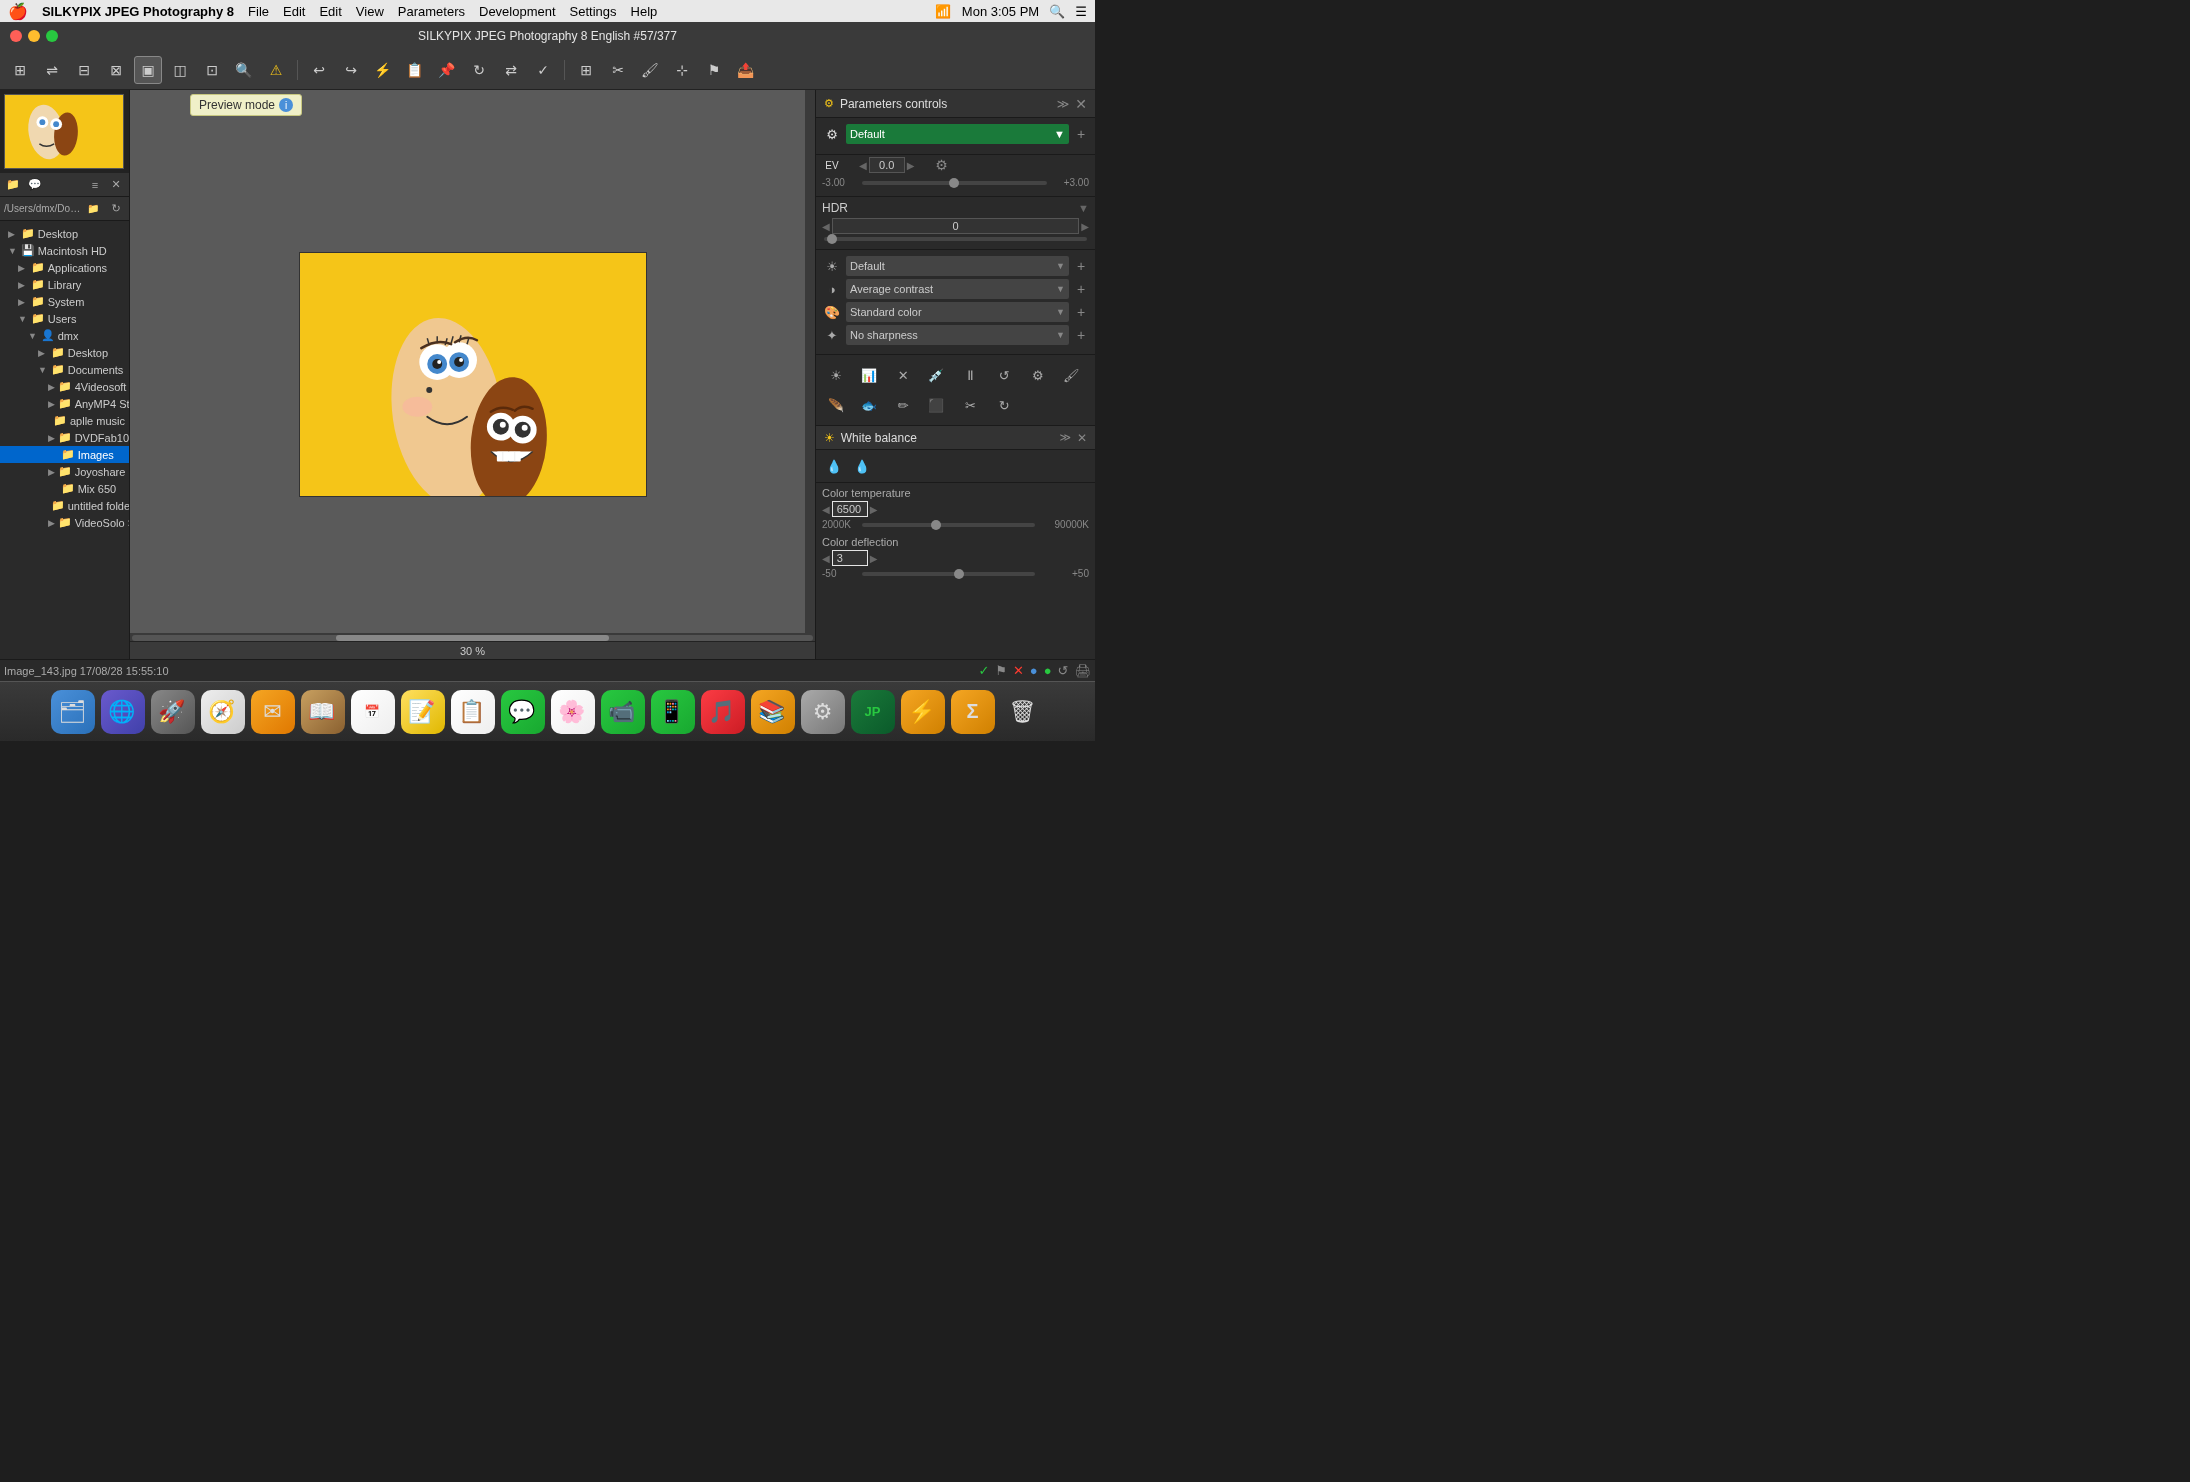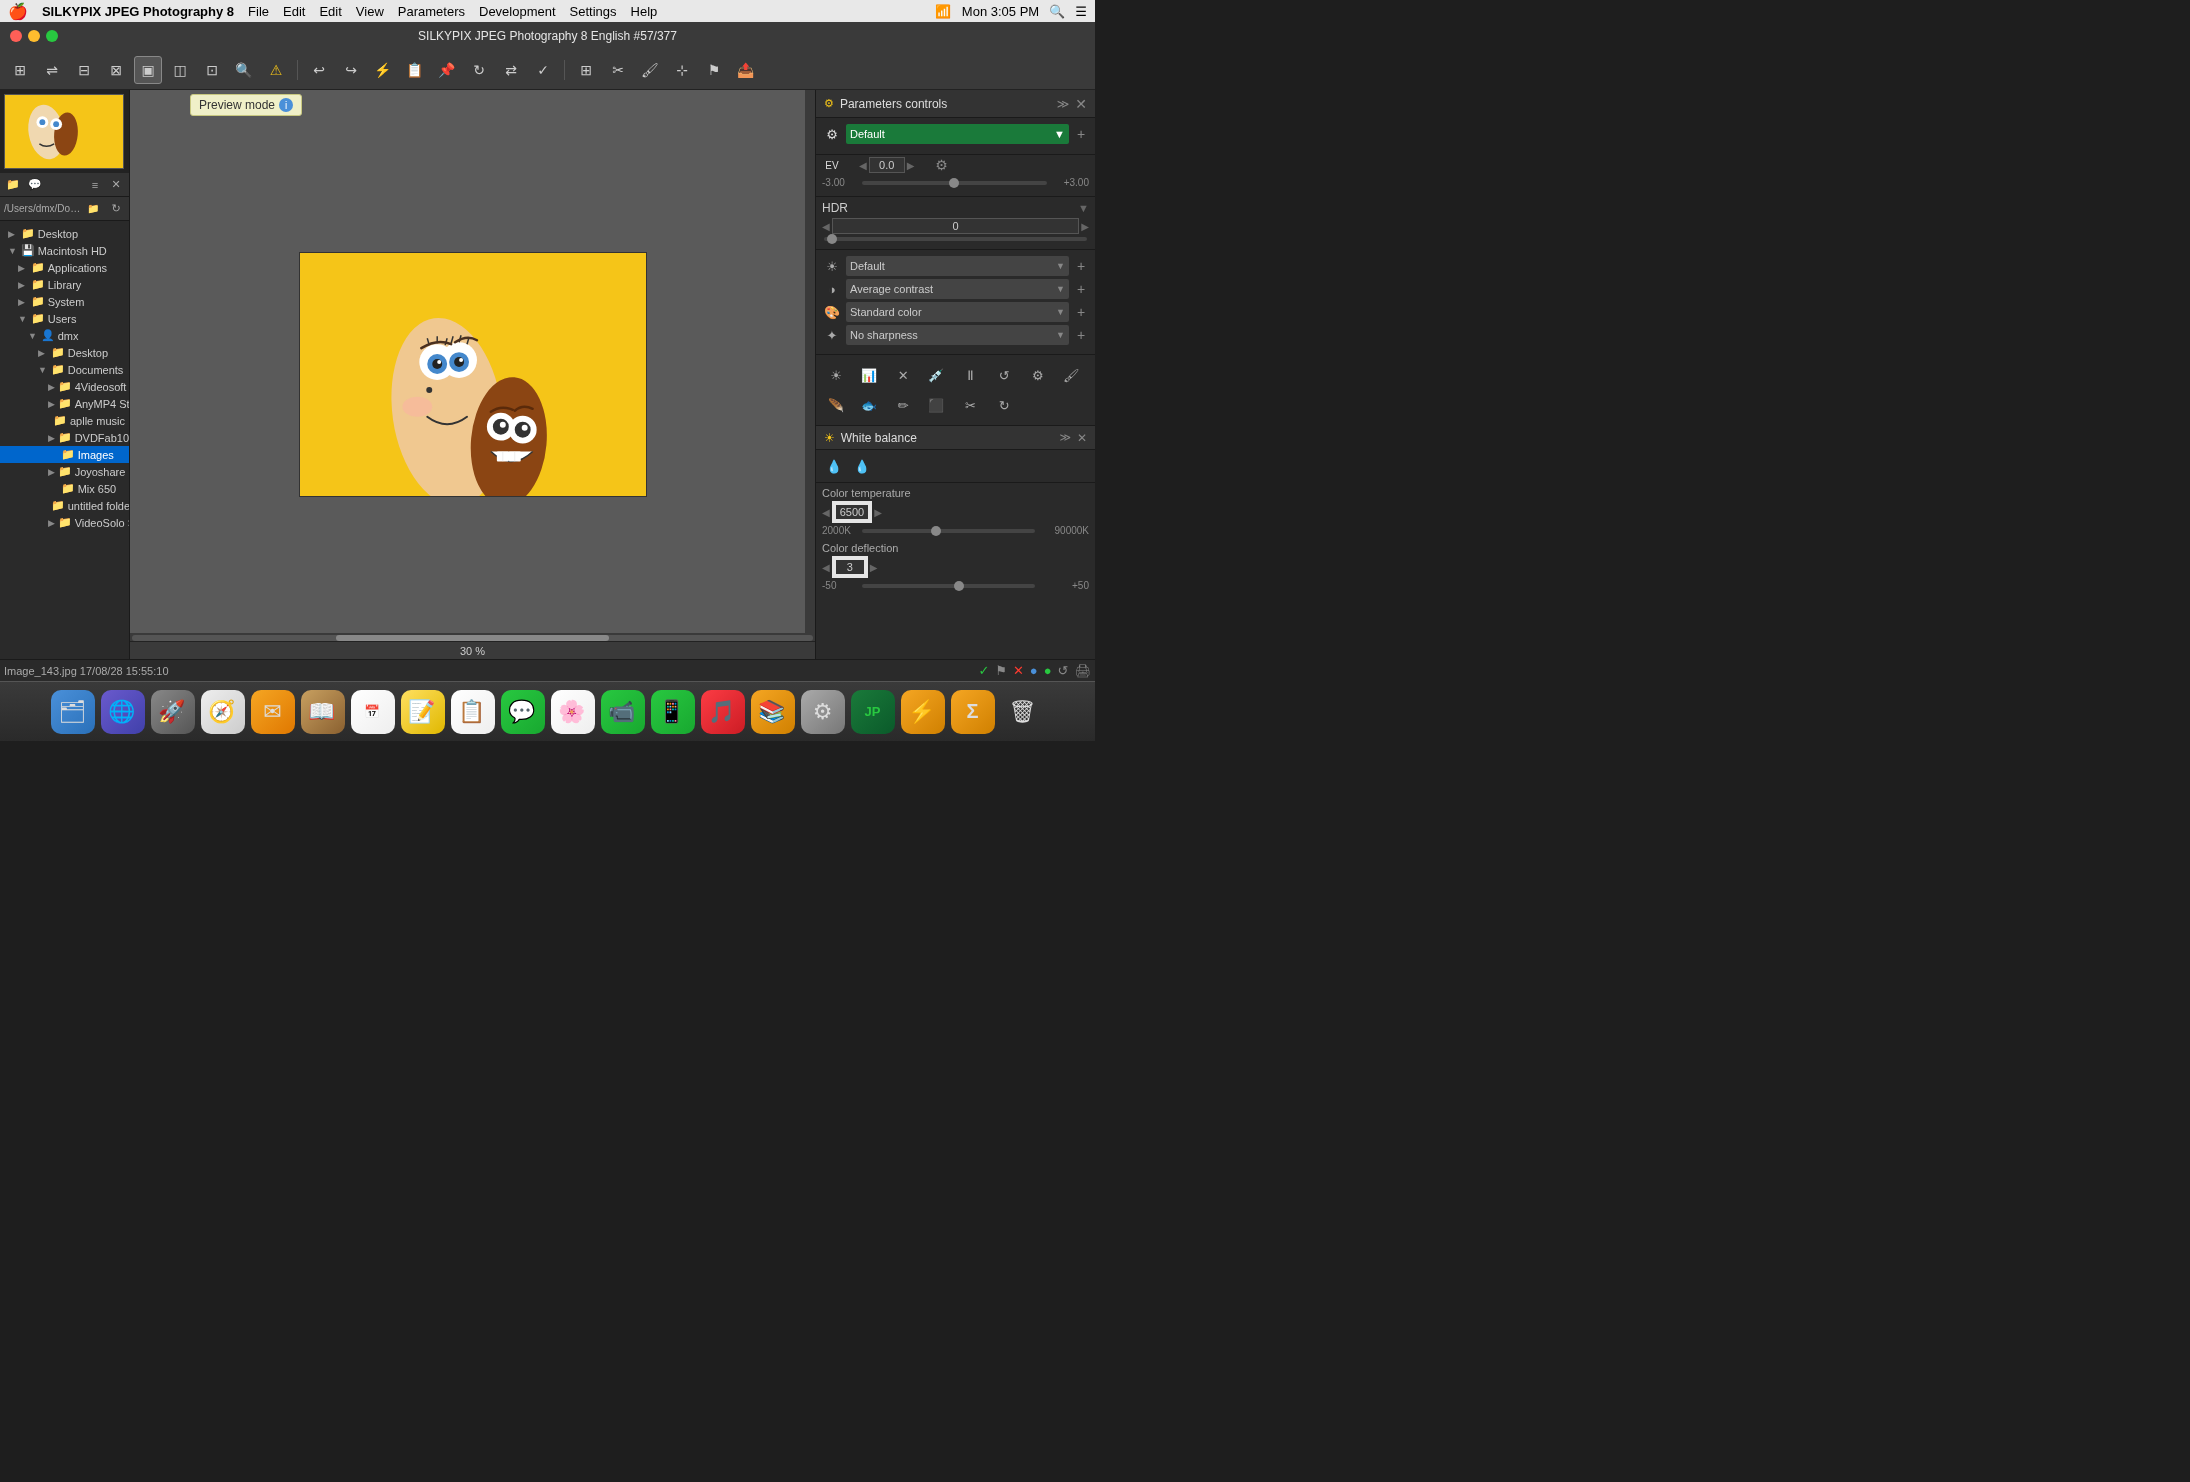--- a/index.html
+++ b/index.html
@@ -425,21 +425,21 @@
       top: -3px;
       cursor: pointer;
     }
     .wb-val-row {
       display: flex;
       align-items: center;
       gap: 2px;
       margin-bottom: 2px;
     }
     .wb-arrow { color: #666; font-size: 10px; cursor: pointer; }
-    .wb-val { background: #333; border: 4px solid #e5e5e5; color: #ccc; font-size: 11px; padding: 1px 4px; min-width: 36px; text-align: center; }
+    .wb-val { background: #333; border: 1px solid #e5e5e5; color: #ccc; font-size: 11px; padding: 1px 4px; min-width: 36px; text-align: left; }
 
     
     .statusbar {
       height: 22px;
       background: #2a2a2a;
       display: flex;
       align-items: center;
       padding: 0 4px;
       gap: 8px;
       border-top: 1px solid #1a1a1a;

